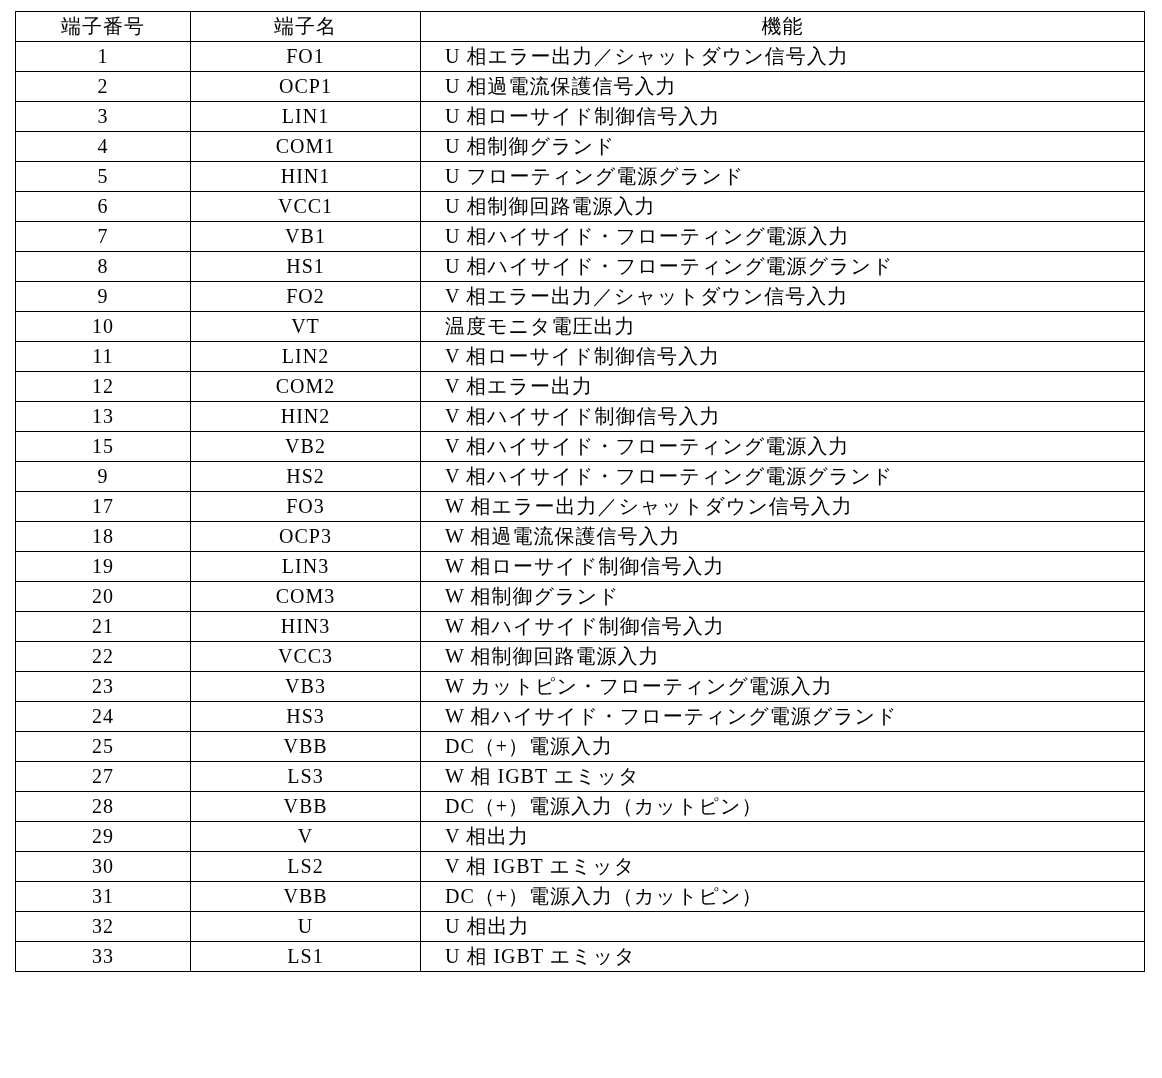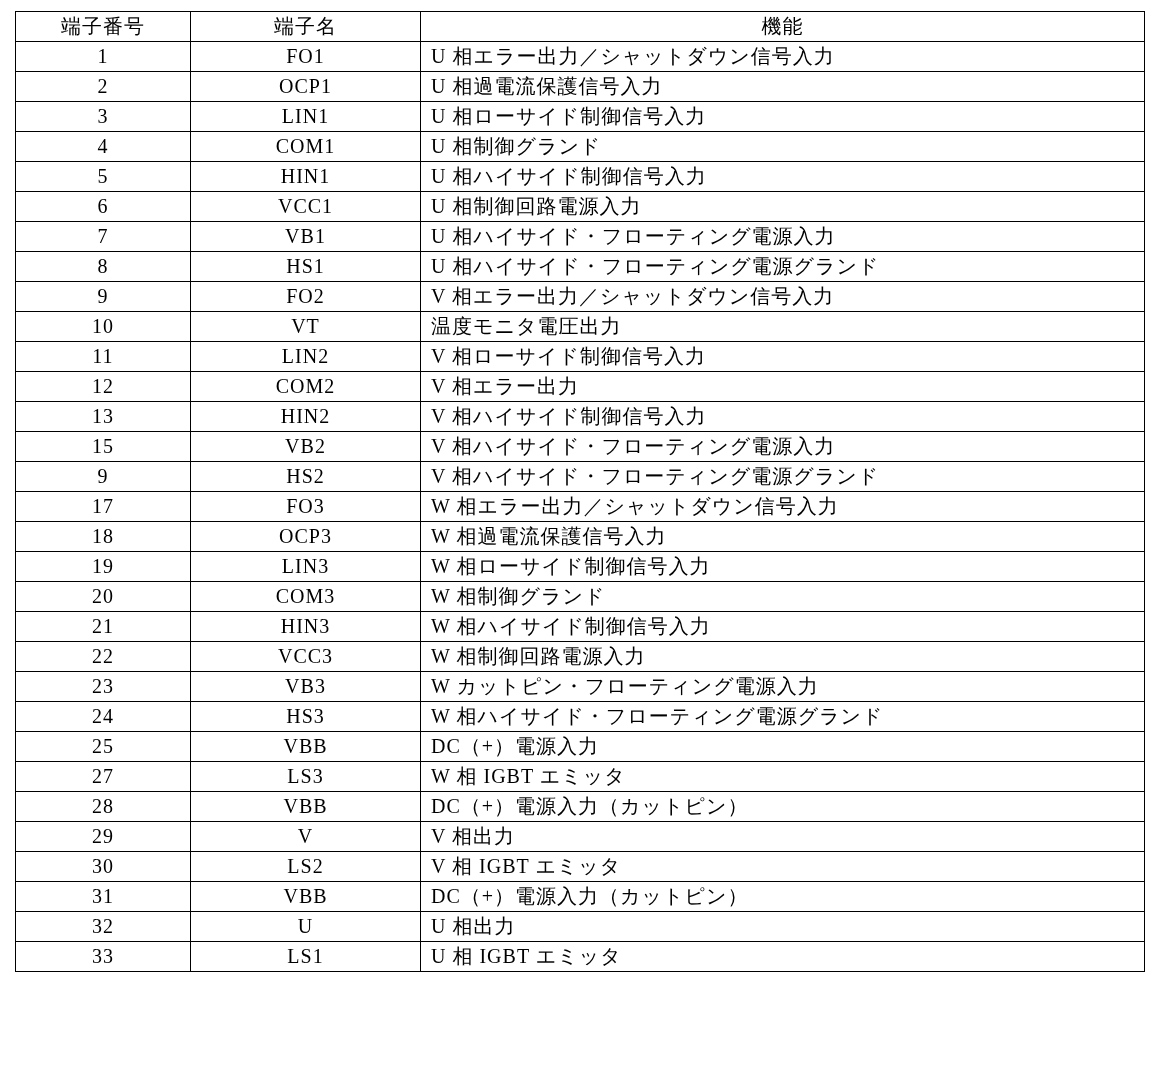--- a/index.html
+++ b/index.html
@@ -43,21 +43,21 @@
   }
   .pin-table th {
     text-align: center;
   }
   .pin-table td:nth-child(1),
   .pin-table td:nth-child(2) {
     text-align: center;
   }
   .pin-table td:nth-child(3) {
     text-align: left;
-    padding-left: 10px;
+    padding-left: 24px;
   }
 </style>
 </head>
 <body>
 
 <div class="page">
   <table class="pin-table">
     <colgroup>
       <col class="c1">
       <col class="c2">
@@ -87,21 +87,21 @@
           <td>U 相ローサイド制御信号入力</td>
         </tr>
         <tr>
           <td>4</td>
           <td>COM1</td>
           <td>U 相制御グランド</td>
         </tr>
         <tr>
           <td>5</td>
           <td>HIN1</td>
-          <td>U 相ハイサイド制御信号入力</td>
+          <td>U フローティング電源グランド</td>
         </tr>
         <tr>
           <td>6</td>
           <td>VCC1</td>
           <td>U 相制御回路電源入力</td>
         </tr>
         <tr>
           <td>7</td>
           <td>VB1</td>
           <td>U 相ハイサイド・フローティング電源入力</td>

